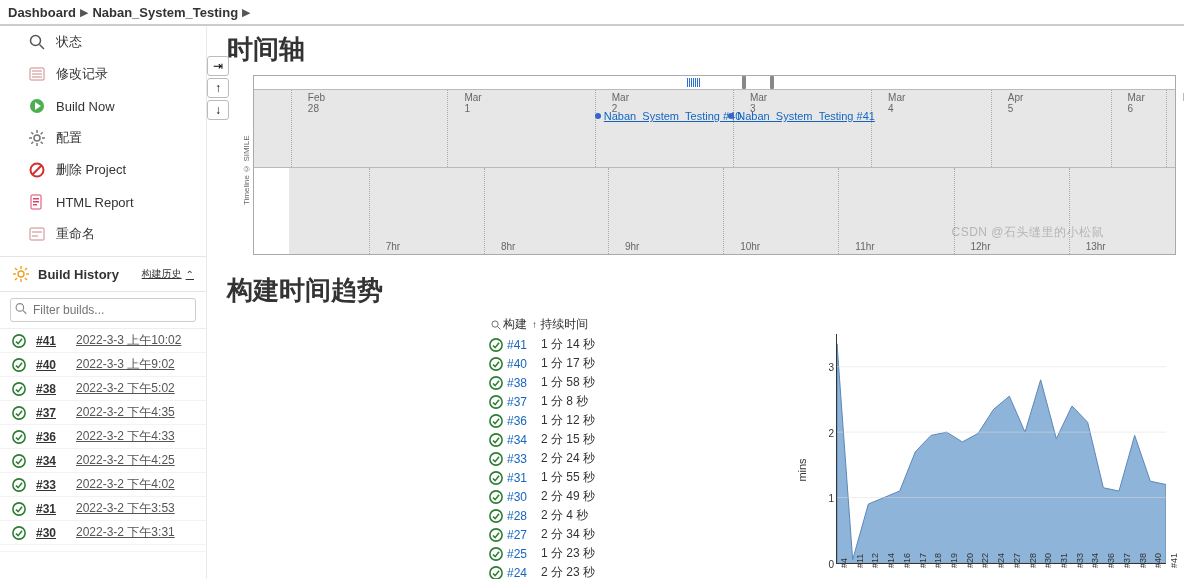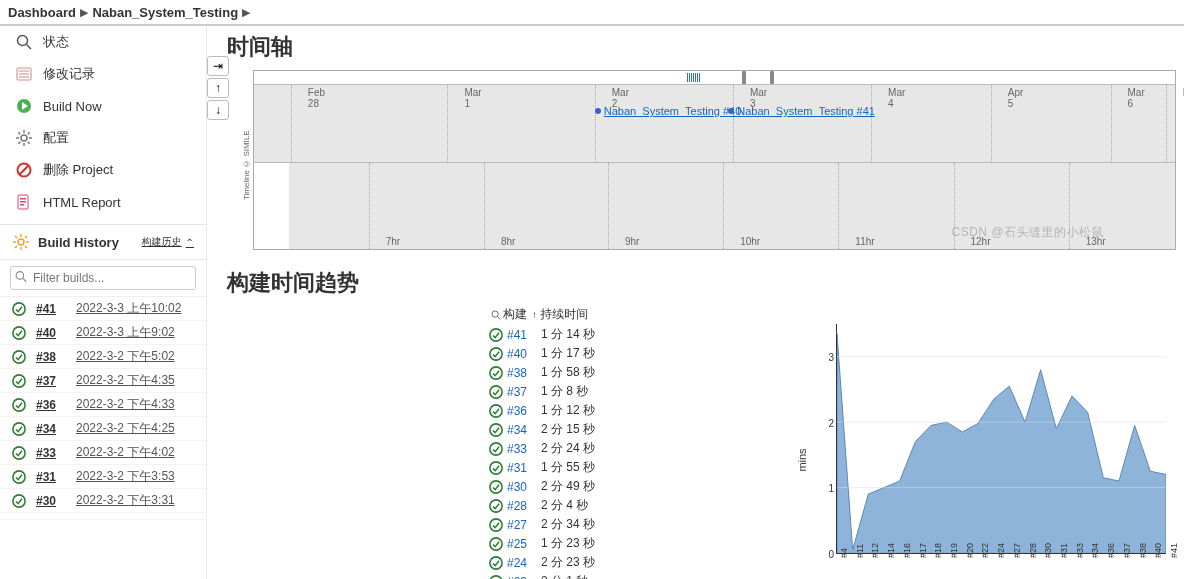--- a/index.html
+++ b/index.html
@@ -5,38 +5,38 @@
 * { box-sizing: border-box; margin: 0; padding: 0; font-family: "Segoe UI", "Microsoft YaHei", Arial, sans-serif; }
 html,body { width:1184px; height:579px; background:#fff; color:#333; font-size:12px; overflow:hidden; }
 a { color:#1565c0; text-decoration:underline; cursor:pointer; }
 
 .breadcrumb { height:26px; border-bottom:2px solid #ccc; display:flex; align-items:center; padding:0 8px; gap:4px; font-size:13px; }
 .breadcrumb .crumb { font-weight:600; color:#333; text-decoration:none; }
 .breadcrumb .sep { color:#555; font-size:11px; }
 
 .body { display:flex; height:calc(579px - 26px); }
 .sidebar { width:207px; border-right:1px solid #eaeaea; display:flex; flex-direction:column; }
-.side-item { display:flex; align-items:center; gap:10px; padding:7px 15px; cursor:pointer; color:#333; font-size:13px; }
+.side-item { display:flex; align-items:center; gap:10px; padding:7px 28px; cursor:pointer; color:#333; font-size:13px; }
 .side-item .ic { width:18px; height:18px; display:flex; align-items:center; justify-content:center; }
 .bh-head { display:flex; align-items:center; padding:8px 12px; border-top:1px solid #e5e5e5; border-bottom:1px solid #e5e5e5; margin-top:6px;}
 .bh-head .ic { width:18px; height:18px; display:flex; align-items:center; justify-content:center; margin-right:8px;}
 .bh-title { font-weight:700; font-size:13px; flex:1;}
 .bh-link { font-size:10px; color:#333; text-decoration:underline; display:flex; align-items:center; gap:4px;}
 .filter-row { padding:6px 10px; border-bottom:1px solid #eee;}
 .filter-inp { width:100%; border:1px solid #ccc; border-radius:3px; padding:4px 22px 4px 22px; font-size:12px; color:#333;}
 .filter-wrap{ position:relative;}
 .filter-wrap .search-ic{ position:absolute; left:5px; top:50%; transform:translateY(-50%); color:#888;}
 .hist-list { overflow:auto; flex:1; }
 .hist-row { display:flex; align-items:center; gap:10px; padding:3px 12px; border-bottom:1px solid #f3f3f3; font-size:12px;}
 .hist-row .ball{ width:14px; height:14px; }
 .hist-row .bnum{ color:#333; font-weight:600; width:30px; text-decoration:underline;}
 .hist-row .btime{ color:#555; text-decoration:underline; }
 
 .main { flex:1; padding:4px 8px 8px 20px; overflow:auto; position:relative;}
-h2.section { font-size:22px; font-weight:700; margin:2px 0 8px 0; }
+h2.section { font-size:26px; font-weight:700; margin:2px 0 8px 0; }
 
 .tl-outer{ border:1px solid #aaa; position:relative; height:180px; background:#fff; }
 .tl-scrub{ position:absolute; left:0; right:0; top:0; height:14px; background:#fff; border-bottom:1px solid #bbb;}
 .tl-scrub .mark{ position:absolute; top:2px; height:9px; width:14px;}
 .tl-scrub .mark.s{ background:repeating-linear-gradient(90deg,#2a6fd6 0 1px,transparent 1px 2px);}
 .tl-scrub .handle-l, .tl-scrub .handle-r{ position:absolute; top:0; bottom:0; width:4px; background:#888; border-radius:1px;}
 .tl-top{ position:absolute; left:0; right:0; top:14px; height:78px; background:#e7e7e7; border-bottom:1px solid #bbb;}
 .tl-bot{ position:absolute; left:0; right:0; top:92px; bottom:0; background:#e7e7e7;margin-left:35px;}
 .tl-top .tick, .tl-bot .tick{ position:absolute; top:0; bottom:0; border-left:1px dotted #aaa; font-size:10px; color:#666; padding-left:2px;}
 .tl-bot .tick span, .tl-top .tick span{ position:absolute; bottom:2px; left:16px;}
@@ -142,20 +142,30 @@
         <div class="side-item">
       <span class="ic">
             <svg width="16" height="16" viewBox="0 0 16 16">
               <rect x="2" y="1" width="10" height="14" rx="1" fill="#fff" stroke="#d46" stroke-width="1"></rect>
               <rect x="4" y="4" width="6" height="1.5" fill="#d46"></rect>
               <rect x="4" y="7" width="6" height="1.5" fill="#d46"></rect>
               <rect x="4" y="10" width="4" height="1.5" fill="#d46"></rect>
             </svg>
           </span>
       <span>HTML Report</span>
+    </div>
+        <div class="side-item">
+      <span class="ic">
+            <svg width="16" height="16" viewBox="0 0 16 16">
+              <rect x="1" y="2" width="14" height="12" rx="1" fill="#fff" stroke="#c88" stroke-width="1"></rect>
+              <line x1="3" y1="6" x2="13" y2="6" stroke="#c88"></line>
+              <line x1="3" y1="10" x2="9" y2="10" stroke="#c88"></line>
+            </svg>
+          </span>
+      <span>重命名</span>
     </div>
       </div>
     <div class="bh-head">
       <span class="ic">
         <svg width="16" height="16" viewBox="0 0 16 16">
             <circle cx="8" cy="8" r="3" fill="none" stroke="#f0a020" stroke-width="1.4"></circle>
             <g stroke="#f0a020" stroke-width="1.4">
               <line x1="8" y1="0" x2="8" y2="3"></line>
               <line x1="8" y1="13" x2="8" y2="16"></line>
               <line x1="0" y1="8" x2="3" y2="8"></line>

